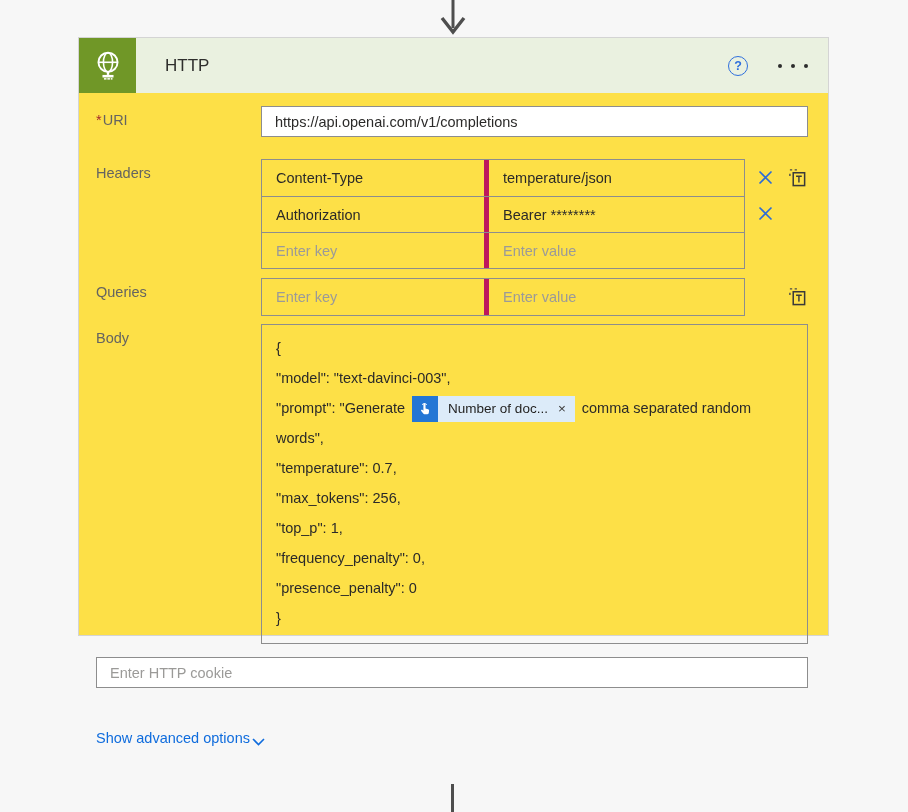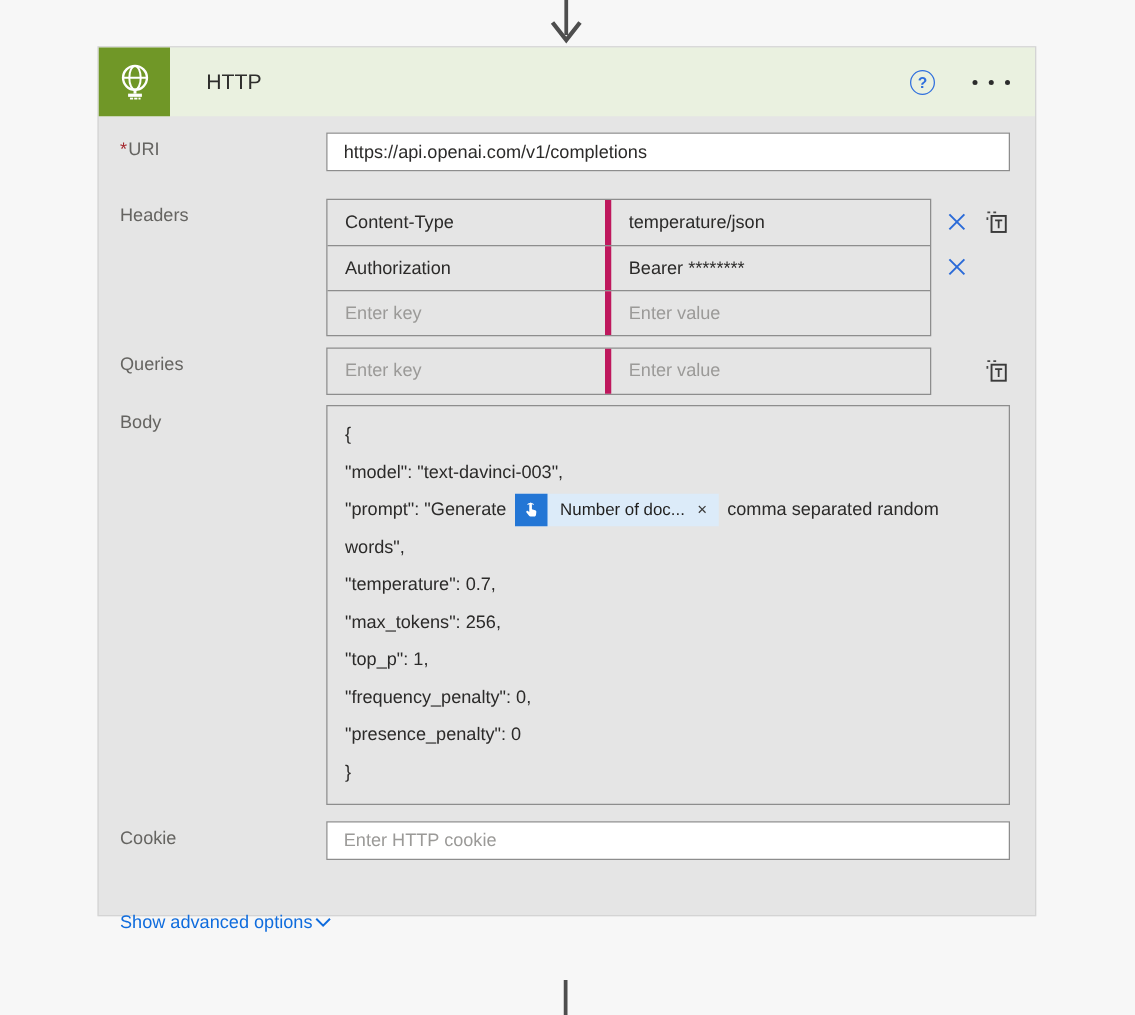--- a/index.html
+++ b/index.html
@@ -12,22 +12,22 @@
     overflow:hidden;
   }
 
   
   .connector-top { position:absolute; left:440px; top:0; width:26px; height:38px; }
   .connector-bottom { position:absolute; left:451px; top:784px; width:3px; height:28px; background:#4e4e4e; }
 
   
   .card {
     position:absolute; left:78px; top:37px;
-    width:751px; height:696px;
-    background:#e5e5e5;
+    width:751px; height:599px;
+    background:#fde047;
     border:1px solid #d4d4d4;
   }
 
   .card-header {
     height:55px; background:#eaf1e0;
     display:flex; align-items:center;
   }
   .icon-tile {
     width:57px; height:55px; background:#709727;
     display:flex; align-items:center; justify-content:center;
@@ -91,21 +91,21 @@
   .chip {
     display:inline-flex; align-items:center; height:26px;
     background:#dcebf9; vertical-align:middle; margin:0 7px; cursor:pointer;
   }
   .chip-icon { width:26px; height:26px; background:#2376d5; display:flex; align-items:center; justify-content:center; flex:0 0 26px; }
   .chip-label { padding:0 6px 0 10px; font-size:13.5px; color:#201f1e; white-space:nowrap;text-align:right; }
   .chip-x { padding:0 9px 0 4px; font-size:13.5px; color:#3b3a39; cursor:pointer; }
 
   
   .advanced {
-    display:inline-flex; align-items:center; gap:2px;
+    display:inline-flex; align-items:flex-end; gap:2px;
     margin-top:26px; color:#0f6cdd; font-size:14.5px; cursor:pointer;
   }
 </style>
 </head>
 <body>
 
 <svg class="connector-top" viewBox="0 0 26 38">
   <line x1="13" y1="0" x2="13" y2="28" stroke="#4e4e4e" stroke-width="3"></line>
   <polyline points="2,18 13,32 24,18" fill="none" stroke="#4e4e4e" stroke-width="3.4"></polyline>
 </svg>
@@ -264,21 +264,20 @@
           <div>"top_p": 1,</div>
           <div>"frequency_penalty": 0,</div>
           <div>"presence_penalty": 0</div>
           <div>}</div>
         </div>
       </div>
     </div>
 
     
     <div class="row">
-      <div class="row-label">Cookie</div>
       <div class="field-area">
         <input class="native" type="text" placeholder="Enter HTTP cookie" style="">
       </div>
     </div>
 
     
     <div class="advanced">
       <span>Show advanced options</span>
       <svg width="13" height="8" viewBox="0 0 13 8">
         <polyline points="1,1 6.5,6.5 12,1" fill="none" stroke="#0f6cdd" stroke-width="1.6"></polyline>

